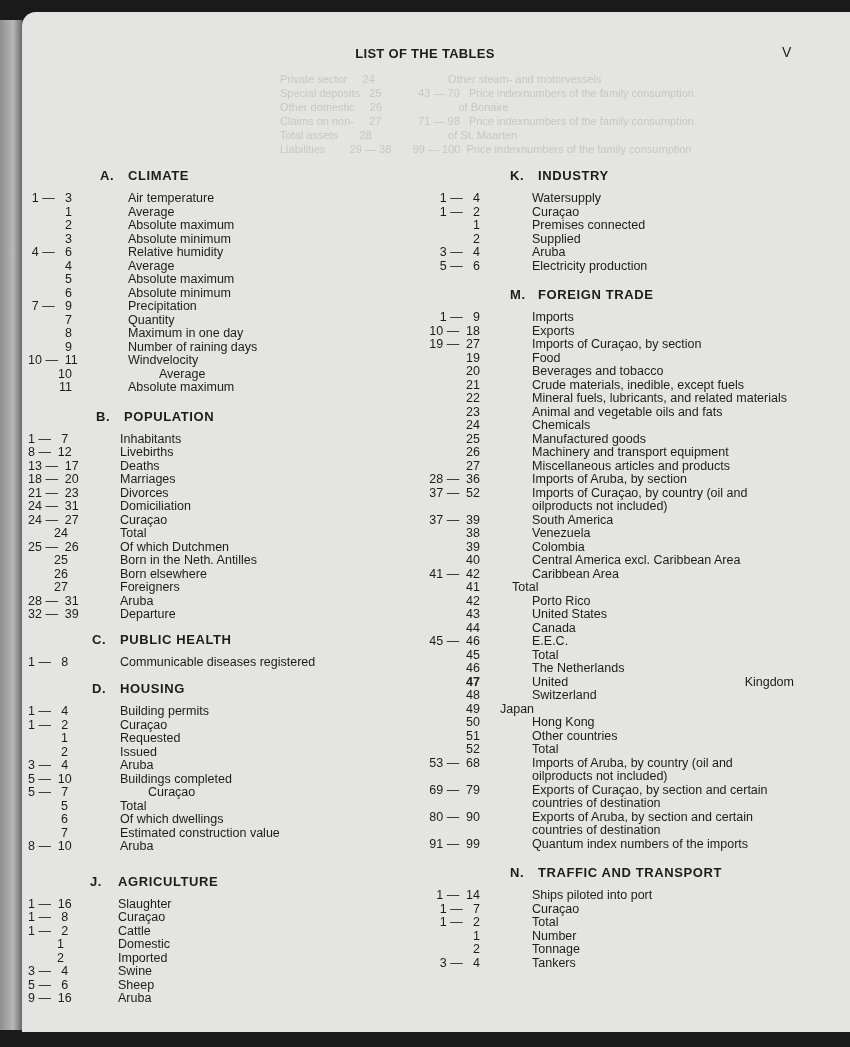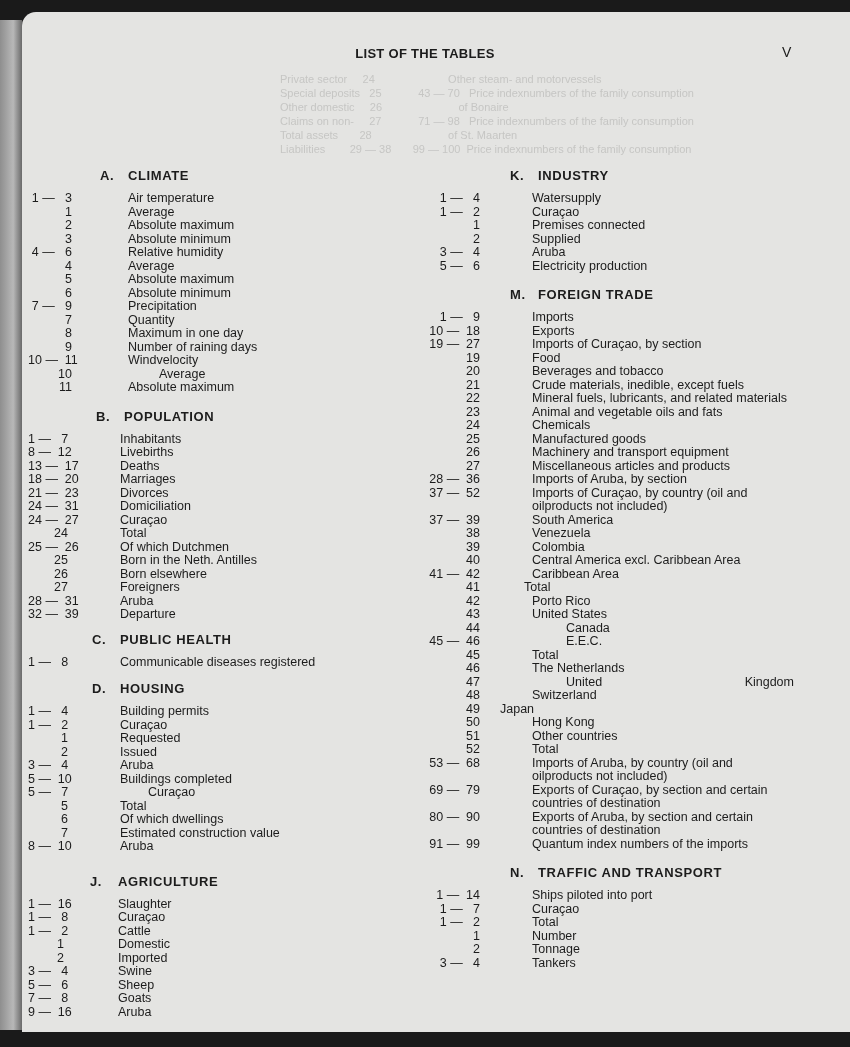--- a/index.html
+++ b/index.html
@@ -36,21 +36,21 @@
   }
   .section-head .letter { display: inline-block; width: 28px; }
   .row {
     display: flex; font-size: 12.5px; line-height: 13.5px; align-items: flex-start;
   }
   .row .num {
     flex: 0 0 auto; text-align: right; white-space: pre;
     font-size: 12.5px;
   }
   .row .label { flex: 1 1 auto; }
-  .row .label.justify { text-align: justify; text-align-last: justify; margin-left: 34px; }
+  .row .label.justify { text-align: justify; text-align-last: justify; }
   .gap { height: 16px; }
 </style>
 </head>
 <body>
 
 <div class="left-strip"></div>
 <div class="page"></div>
 
 <div class="bleed" style="left:280px;top:72px;">Private sector     24                        Other steam- and motorvessels
 Special deposits   25            43 — 70   Price indexnumbers of the family consumption
@@ -292,24 +292,20 @@
         </div>
         <div class="row">
           <span class="num" style="width: 36px; margin-right: 54px;">3 —   4</span>
           <span class="label">Swine</span>
         </div>
         <div class="row">
           <span class="num" style="width: 36px; margin-right: 54px;">5 —   6</span>
           <span class="label">Sheep</span>
         </div>
         <div class="row">
-          <span class="num" style="width: 36px; margin-right: 54px;">7 —   8</span>
-          <span class="label">Goats</span>
-        </div>
-        <div class="row">
           <span class="num" style="width: 36px; margin-right: 54px;">9 —  16</span>
           <span class="label">Aruba</span>
         </div>
       </div>
   </div>
 </div>
 
 <div class="col" style="left:418px;top:168px;width:376px;">
   <div>
     <div class="section-head" style="margin-left:92px;">
@@ -420,21 +416,21 @@
         </div>
         <div class="row">
           <span class="num" style="width: 62px; margin-right: 52px;">40</span>
           <span class="label">Central America excl. Caribbean Area</span>
         </div>
         <div class="row">
           <span class="num" style="width: 62px; margin-right: 52px;">41 —  42</span>
           <span class="label">Caribbean Area</span>
         </div>
         <div class="row">
-          <span class="num" style="width: 62px; margin-right: 44px;">41</span>
+          <span class="num" style="width: 62px; margin-right: 32px;">41</span>
           <span class="label">Total</span>
         </div>
         <div class="row">
           <span class="num" style="width: 62px; margin-right: 52px;">42</span>
           <span class="label">Porto Rico</span>
         </div>
         <div class="row">
           <span class="num" style="width: 62px; margin-right: 52px;">43</span>
           <span class="label">United States</span>
         </div>
@@ -448,21 +444,21 @@
         </div>
         <div class="row">
           <span class="num" style="width: 62px; margin-right: 52px;">45</span>
           <span class="label">Total</span>
         </div>
         <div class="row">
           <span class="num" style="width: 62px; margin-right: 52px;">46</span>
           <span class="label">The Netherlands</span>
         </div>
         <div class="row">
-          <span class="num" style="width: 62px; margin-right: 52px;">47</span>
+          <span class="num" style="width: 62px; margin-right: 52px; font-weight: bold;">47</span>
           <span class="label justify">United Kingdom</span>
         </div>
         <div class="row">
           <span class="num" style="width: 62px; margin-right: 52px;">48</span>
           <span class="label">Switzerland</span>
         </div>
         <div class="row">
           <span class="num" style="width: 62px; margin-right: 20px;">49</span>
           <span class="label">Japan</span>
         </div>

